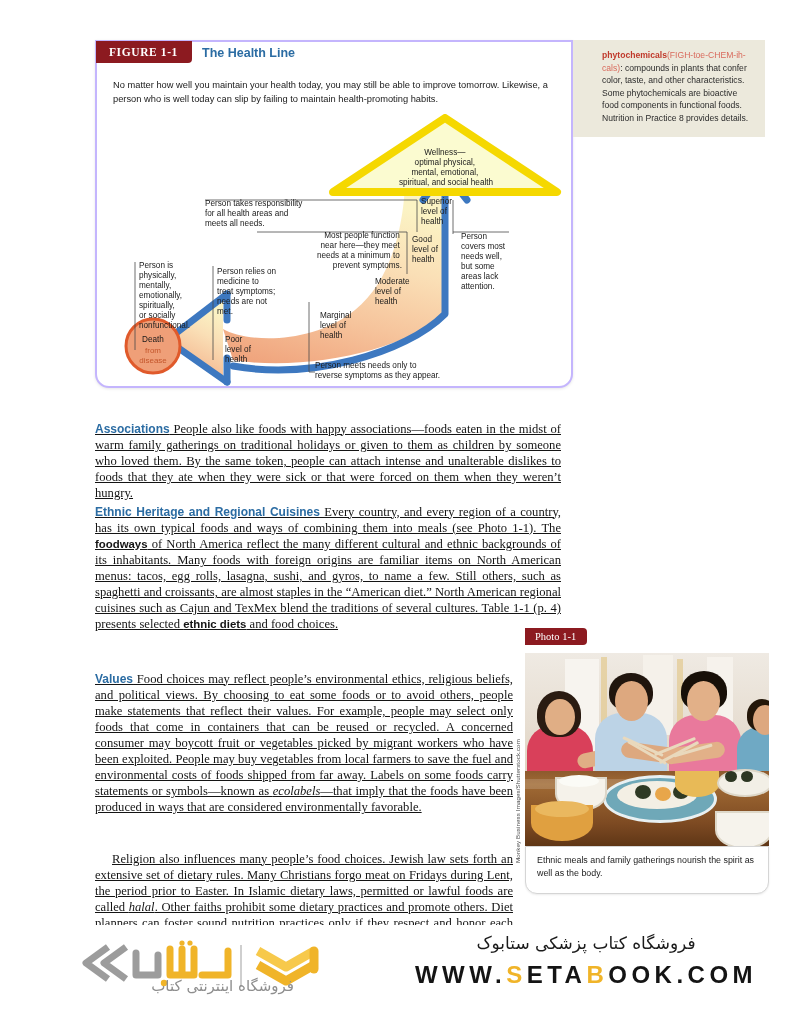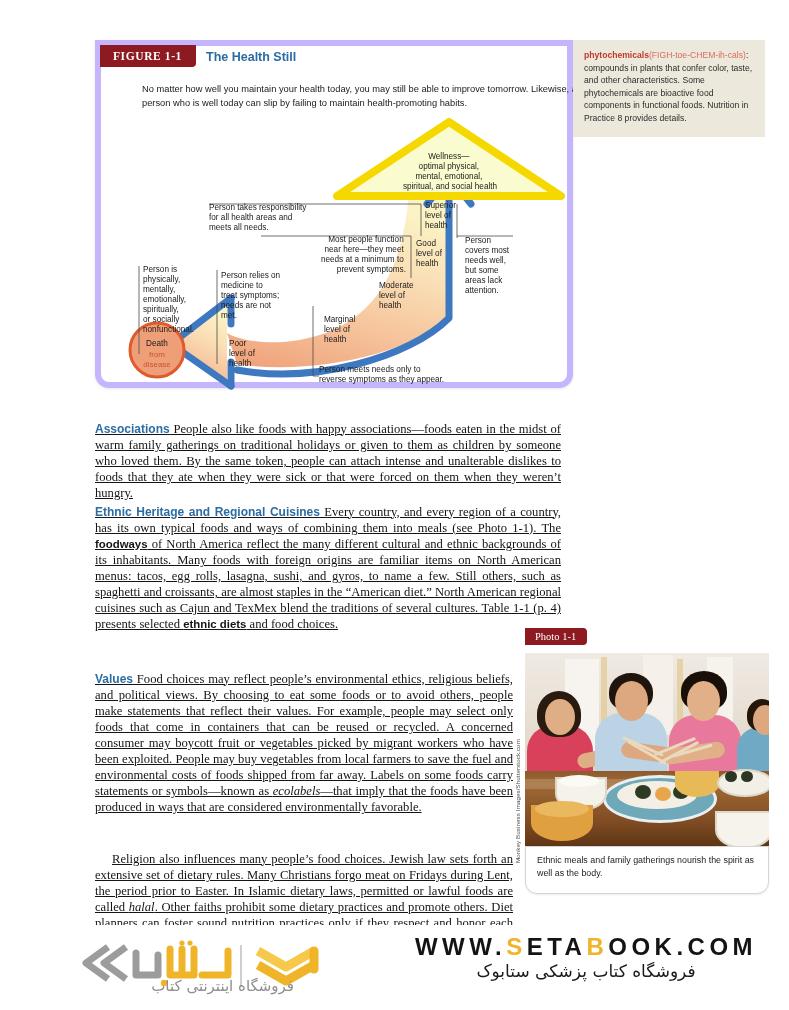--- a/index.html
+++ b/index.html
@@ -16,21 +16,21 @@
   }
 
   
   #figure-box {
     position: absolute;
     left: 95px;
     top: 40px;
     width: 478px;
     height: 348px;
     background: #ffffff;
-    border: 6px solid #c4b5fd;
+    border: 2px solid #c4b5fd;
     border-radius: 0 0 14px 14px;
     box-shadow: 0 1px 3px rgba(0,0,0,0.10);
     box-sizing: border-box;
   }
   #figure-header {
     position: relative;
     height: 26px;
   }
   #figure-tag {
     position: absolute;
@@ -56,41 +56,40 @@
   }
   #figure-caption {
     position: absolute;
     left: 16px;
     top: 36px;
     width: 440px;
     font-family: "Liberation Sans", sans-serif;
     font-size: 9.3px;
     line-height: 14px;
     color: #1a1a1a;
-    margin-left: 25px;
   }
 
   
   #diagram {
     position: absolute;
     left: 8px;
     top: 72px;
     width: 462px;
     height: 272px;
   }
   #diagram svg { display: block; }
 
   
   #glossary {
     position: absolute;
     left: 573px;
     top: 40px;
     width: 192px;
     background: #ece9dc;
-    padding: 9px 11px 12px 11px;
+    padding: 9px 11px 12px 29px;
     box-sizing: border-box;
     font-family: "Liberation Sans", sans-serif;
     font-size: 8.6px;
     line-height: 12.6px;
     color: #2b2b2b;
   }
   .gl-entry { margin-bottom: 8px; }
   .gl-entry:last-child { margin-bottom: 0; }
   .gl-term {
     color: #c0392b;
@@ -261,21 +260,21 @@
     color: #141414;
   }
   #wm-url .hl { color: #f0b429; }
 </style>
 </head>
 <body>
 
 <div id="figure-box">
   <div id="figure-header">
     <div id="figure-tag">FIGURE 1-1</div>
-    <div id="figure-title">The Health Still</div>
+    <div id="figure-title">The Health Line</div>
   </div>
   <div id="figure-caption">No matter how well you maintain your health today, you may still be able to improve tomorrow. Likewise, a person who is well today can slip by failing to maintain health-promoting habits.</div>
 
   <div id="diagram">
     <svg width="462" height="272" viewBox="0 0 462 272" xmlns="http://www.w3.org/2000/svg">
       <defs>
         <linearGradient id="bandgrad" x1="0" y1="1" x2="0.35" y2="0">
           <stop offset="0%" stop-color="#ef9f78"></stop>
           <stop offset="38%" stop-color="#f6c49c"></stop>
           <stop offset="70%" stop-color="#fadfb6"></stop>
@@ -495,16 +494,16 @@
 
     <rect x="162" y="10" width="2" height="42" fill="#cfcfcf"></rect>
 
     <path d="M180 16 L208 32 L236 16" fill="none" stroke="#f7c94b" stroke-width="9" stroke-linejoin="round"></path>
     <path d="M180 30 L208 46 L236 30" fill="none" stroke="#f0b429" stroke-width="9" stroke-linejoin="round"></path>
     <path d="M236 16 L236 34" fill="none" stroke="#f0b429" stroke-width="9" stroke-linecap="round"></path>
   </svg>
   <div id="wm-brand-fa">فروشگاه اینترنتی کتاب</div>
 
   <div id="wm-right">
+    <div id="wm-fa-title">فروشگاه کتاب پزشکی ستابوک</div>
     <div id="wm-url"><span>WWW.</span><span class="hl">S</span><span>ETA</span><span class="hl">B</span><span>OOK.COM</span></div>
-    <div id="wm-fa-title">فروشگاه کتاب پزشکی ستابوک</div>
   </div>
 </div>
 
 </body></html>

